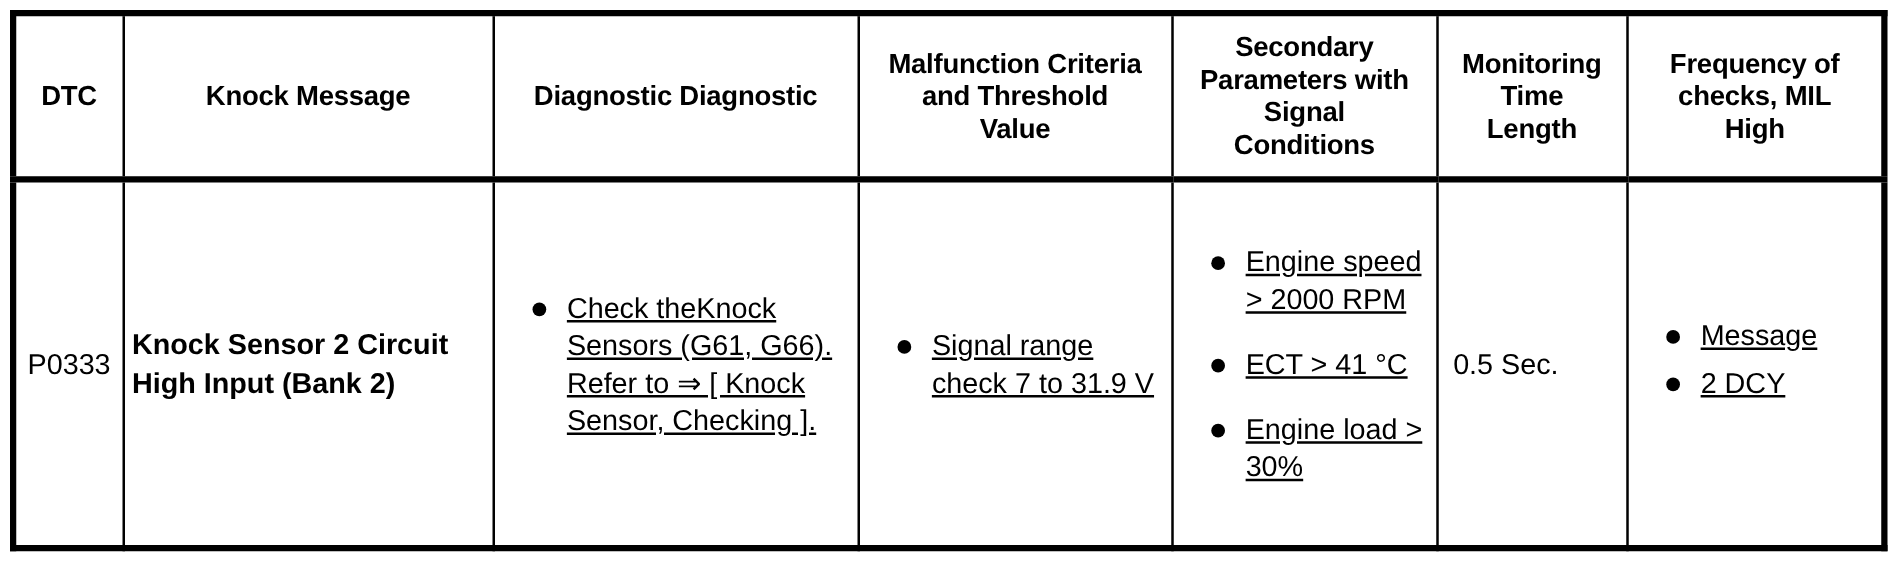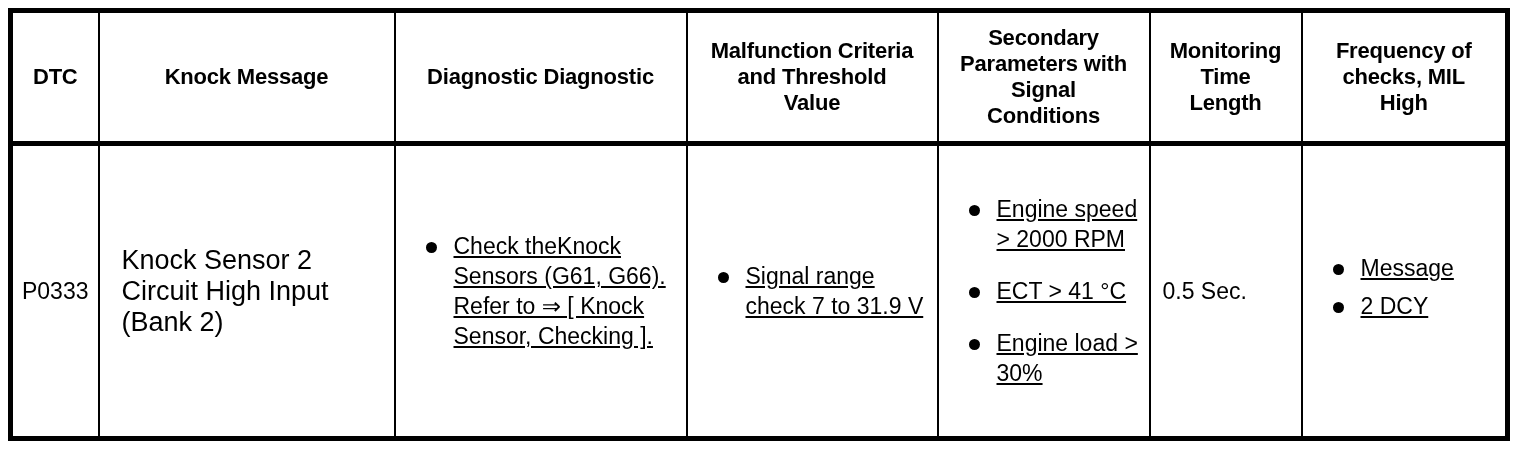--- a/index.html
+++ b/index.html
@@ -107,23 +107,24 @@
   .col-secpar   { width: 212px; }
   .col-montime  { width: 152px; }
   .col-freq     { width: 206px; }
 
   .dtc-value {
     text-align: center;
     font-size: 23px;
   }
 
   .msg-text {
-    padding: 0 10px 0 22px;
-    font-size: 27px;
+    padding: 0 10px 0 6px;
+    font-size: 23px;
     line-height: 31px;
+    font-weight: bold;
   }
 </style>
 </head>
 <body>
 
 <div class="sheet">
 
   <table class="dtc-table">
     <colgroup>
       <col class="col-dtc">

